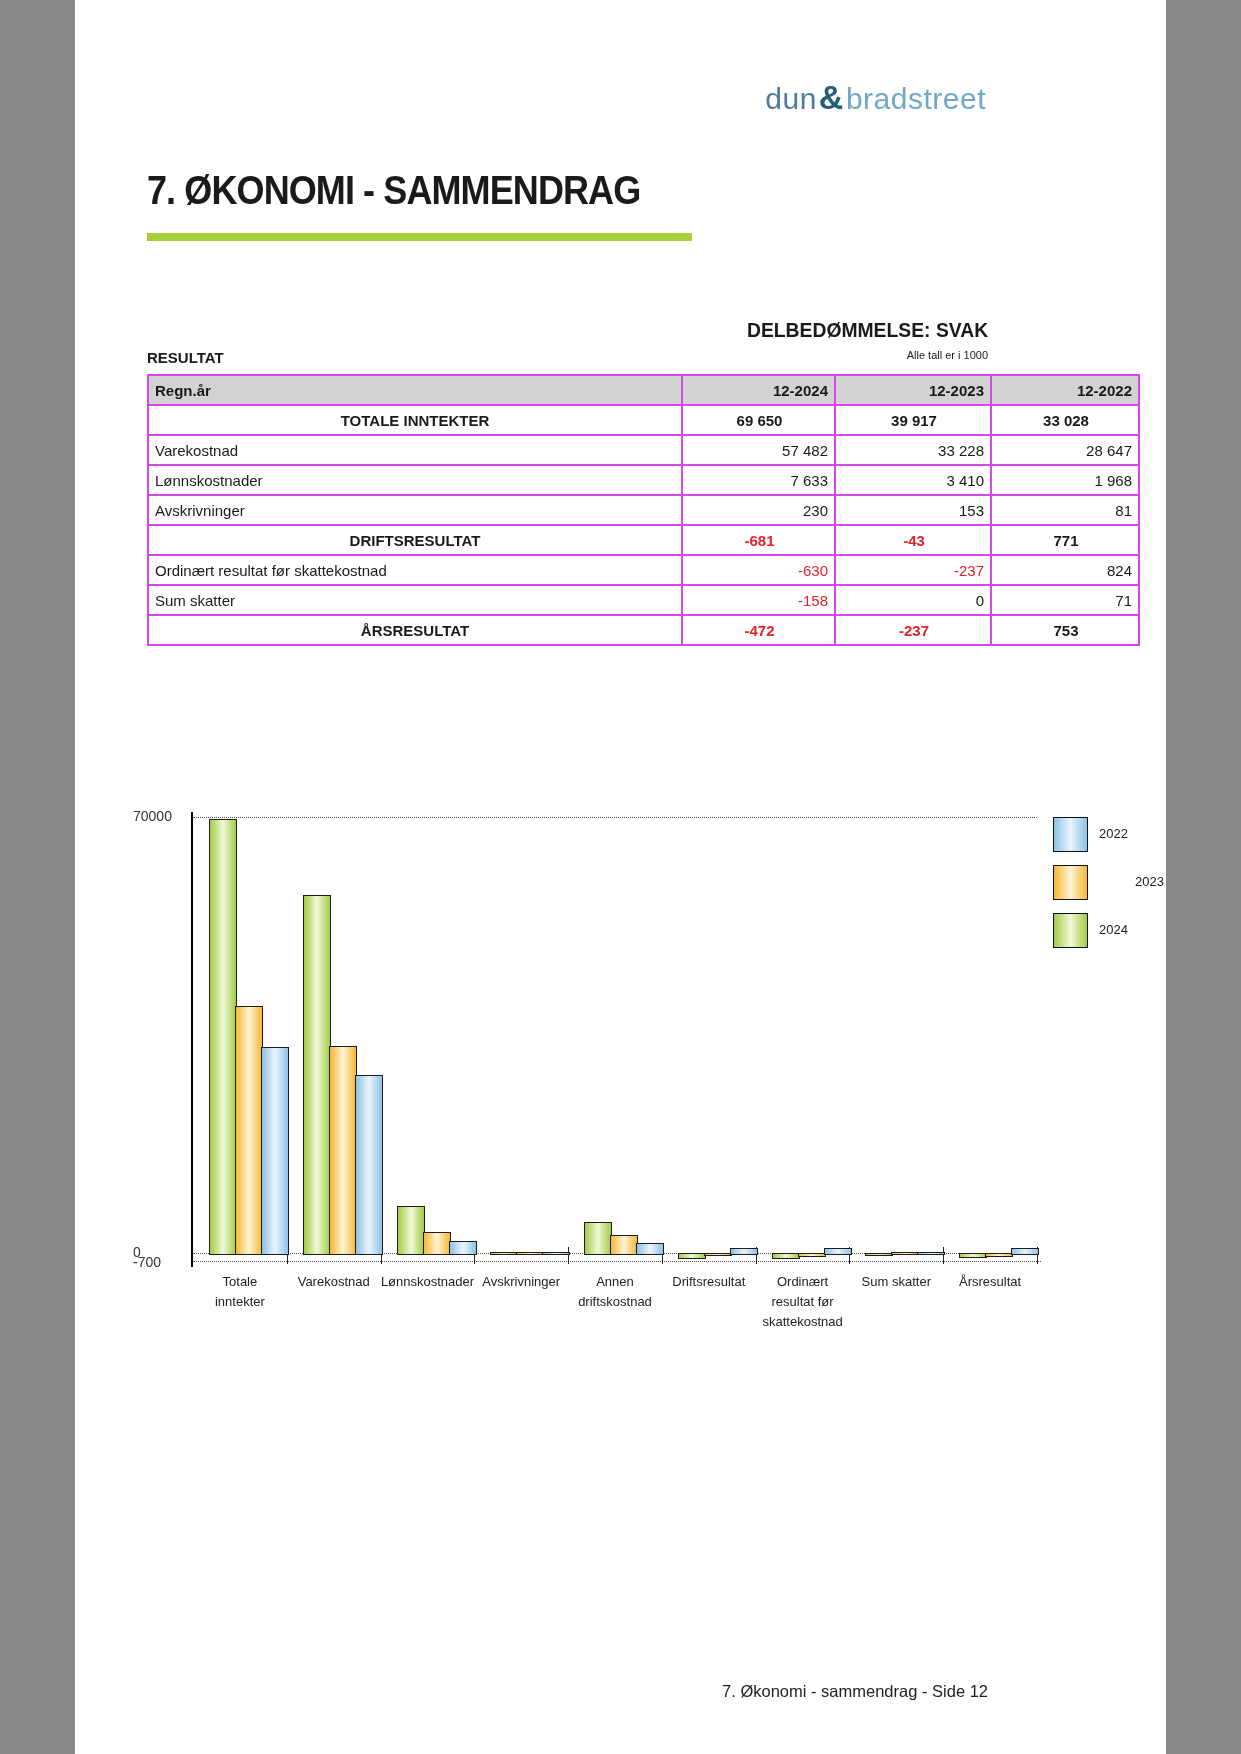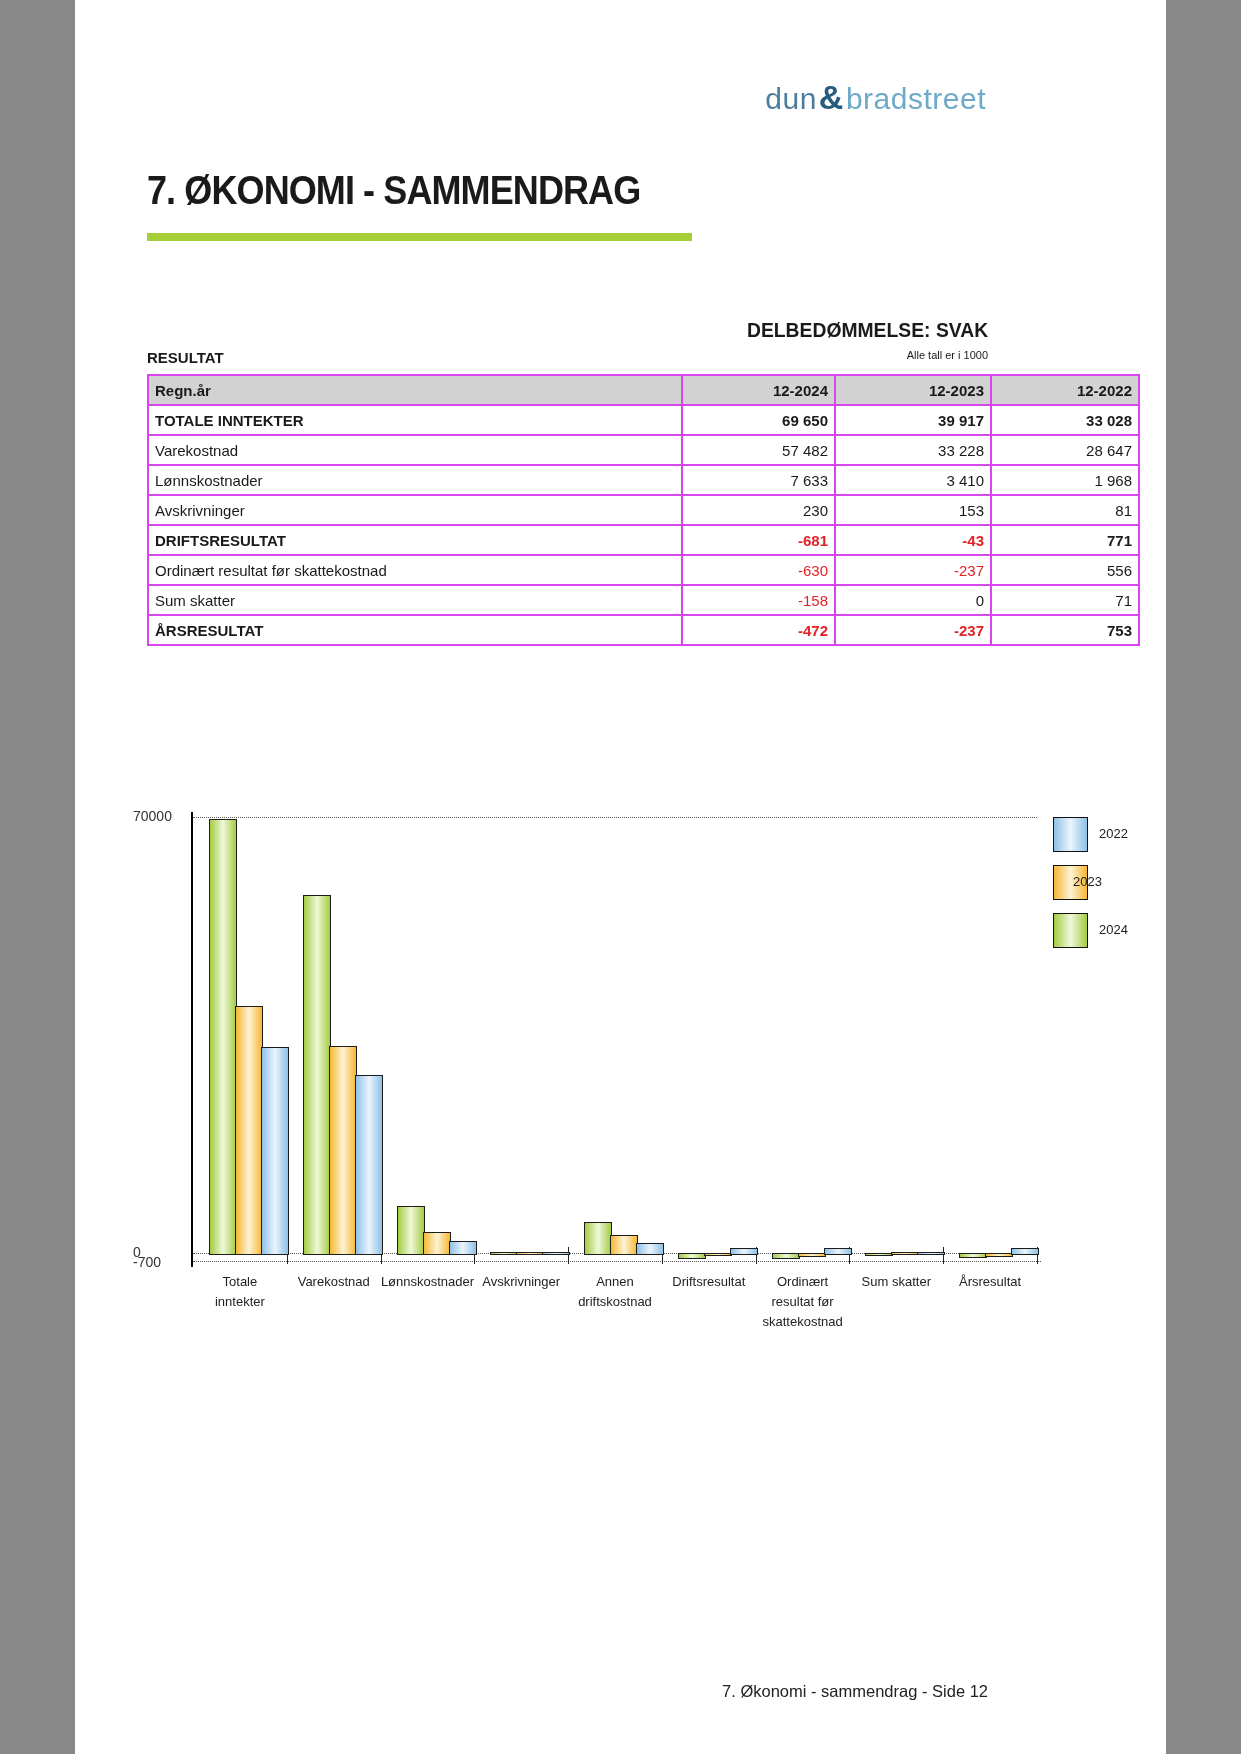--- a/index.html
+++ b/index.html
@@ -24,21 +24,21 @@
   
   .fin-table{position:absolute;left:72px;top:374px;width:991px;border-collapse:collapse;
              font-size:15px;table-layout:fixed;border:1px solid #000;}
   .fin-table th,.fin-table td{border:2px solid #d946ef;height:28px;padding:0 6px;overflow:hidden;white-space:nowrap;}
   .fin-table th{font-weight:bold;}
   .fin-table thead tr{border-bottom:2px solid #000;}
   .fin-table tbody tr:last-child{border-bottom:2px solid #000;}
   .fin-table .lbl{text-align:left;}
   .fin-table .num{text-align:right;padding-left:8px;}
   .fin-table tr.bold td{font-weight:bold;}
-  .fin-table tr.thick td{border-top-width:2px;}
+  .fin-table tr.thick td{border-top-width:2px;text-align:center;}
 
   
   #chart{position:absolute;left:0;top:0;width:100%;height:100%;}
   #chart .axis{position:absolute;}
   #chart .dot{position:absolute;height:0;border-top:1px dotted #555;}
   #chart .tick{position:absolute;width:1px;background:#222;}
   #chart .ylab{position:absolute;width:52px;text-align:left;font-size:14px;color:#333;}
   #chart .xlab{position:absolute;text-align:center;font-size:13px;color:#222;line-height:20px;}
   #chart .bar{position:absolute;border:1px solid #1c1c1c;}
   #chart .lbox{position:absolute;width:33px;height:33px;border:1px solid #111;}
@@ -105,21 +105,21 @@
         <tr class="bold thick">
           <td class="lbl">DRIFTSRESULTAT</td>
           <td class="num" style="color: rgb(227, 34, 40);">-681</td>
           <td class="num" style="color: rgb(227, 34, 40);">-43</td>
           <td class="num">771</td>
         </tr>
         <tr>
           <td class="lbl">Ordinært resultat før skattekostnad</td>
           <td class="num" style="color: rgb(227, 34, 40);">-630</td>
           <td class="num" style="color: rgb(227, 34, 40);">-237</td>
-          <td class="num">556</td>
+          <td class="num">824</td>
         </tr>
         <tr>
           <td class="lbl">Sum skatter</td>
           <td class="num" style="color: rgb(227, 34, 40);">-158</td>
           <td class="num">0</td>
           <td class="num">71</td>
         </tr>
         <tr class="bold thick">
           <td class="lbl">ÅRSRESULTAT</td>
           <td class="num" style="color: rgb(227, 34, 40);">-472</td>
@@ -200,19 +200,19 @@
       </div>
       <div class="bar" style="left: 884.2px; top: 1253px; width: 26px; height: 2.9px; background: linear-gradient(90deg, rgb(163, 204, 67) 0%, rgb(240, 248, 218) 50%, rgb(163, 204, 67) 100%);"></div>
       <div class="bar" style="left: 910.2px; top: 1253px; width: 26px; height: 1.5px; background: linear-gradient(90deg, rgb(247, 183, 51) 0%, rgb(253, 243, 214) 50%, rgb(247, 183, 51) 100%);"></div>
       <div class="bar" style="left: 936.2px; top: 1248.3px; width: 26px; height: 4.7px; background: linear-gradient(90deg, rgb(142, 193, 231) 0%, rgb(234, 244, 252) 50%, rgb(142, 193, 231) 100%);"></div>
       <div class="xlab" style="left: 860.2px; top: 1272px; width: 109.8px;">
         <div>Årsresultat</div>
       </div>
       <div class="lbox" style="left: 978px; top: 817px; background: linear-gradient(90deg, rgb(142, 193, 231) 0%, rgb(234, 244, 252) 50%, rgb(142, 193, 231) 100%);"></div>
       <div class="llab" style="left: 1024px; top: 826px;">2022</div>
       <div class="lbox" style="left: 978px; top: 865px; background: linear-gradient(90deg, rgb(247, 183, 51) 0%, rgb(253, 243, 214) 50%, rgb(247, 183, 51) 100%);"></div>
-      <div class="llab" style="left: 998px; top: 874px;">2023</div>
+      <div class="llab" style="left: 1060px; top: 874px;">2023</div>
       <div class="lbox" style="left: 978px; top: 913px; background: linear-gradient(90deg, rgb(163, 204, 67) 0%, rgb(240, 248, 218) 50%, rgb(163, 204, 67) 100%);"></div>
       <div class="llab" style="left: 1024px; top: 922px;">2024</div>
     </div>
 
   <div class="footer">7. Økonomi - sammendrag - Side 12</div>
 </div>
 
 </body></html>

